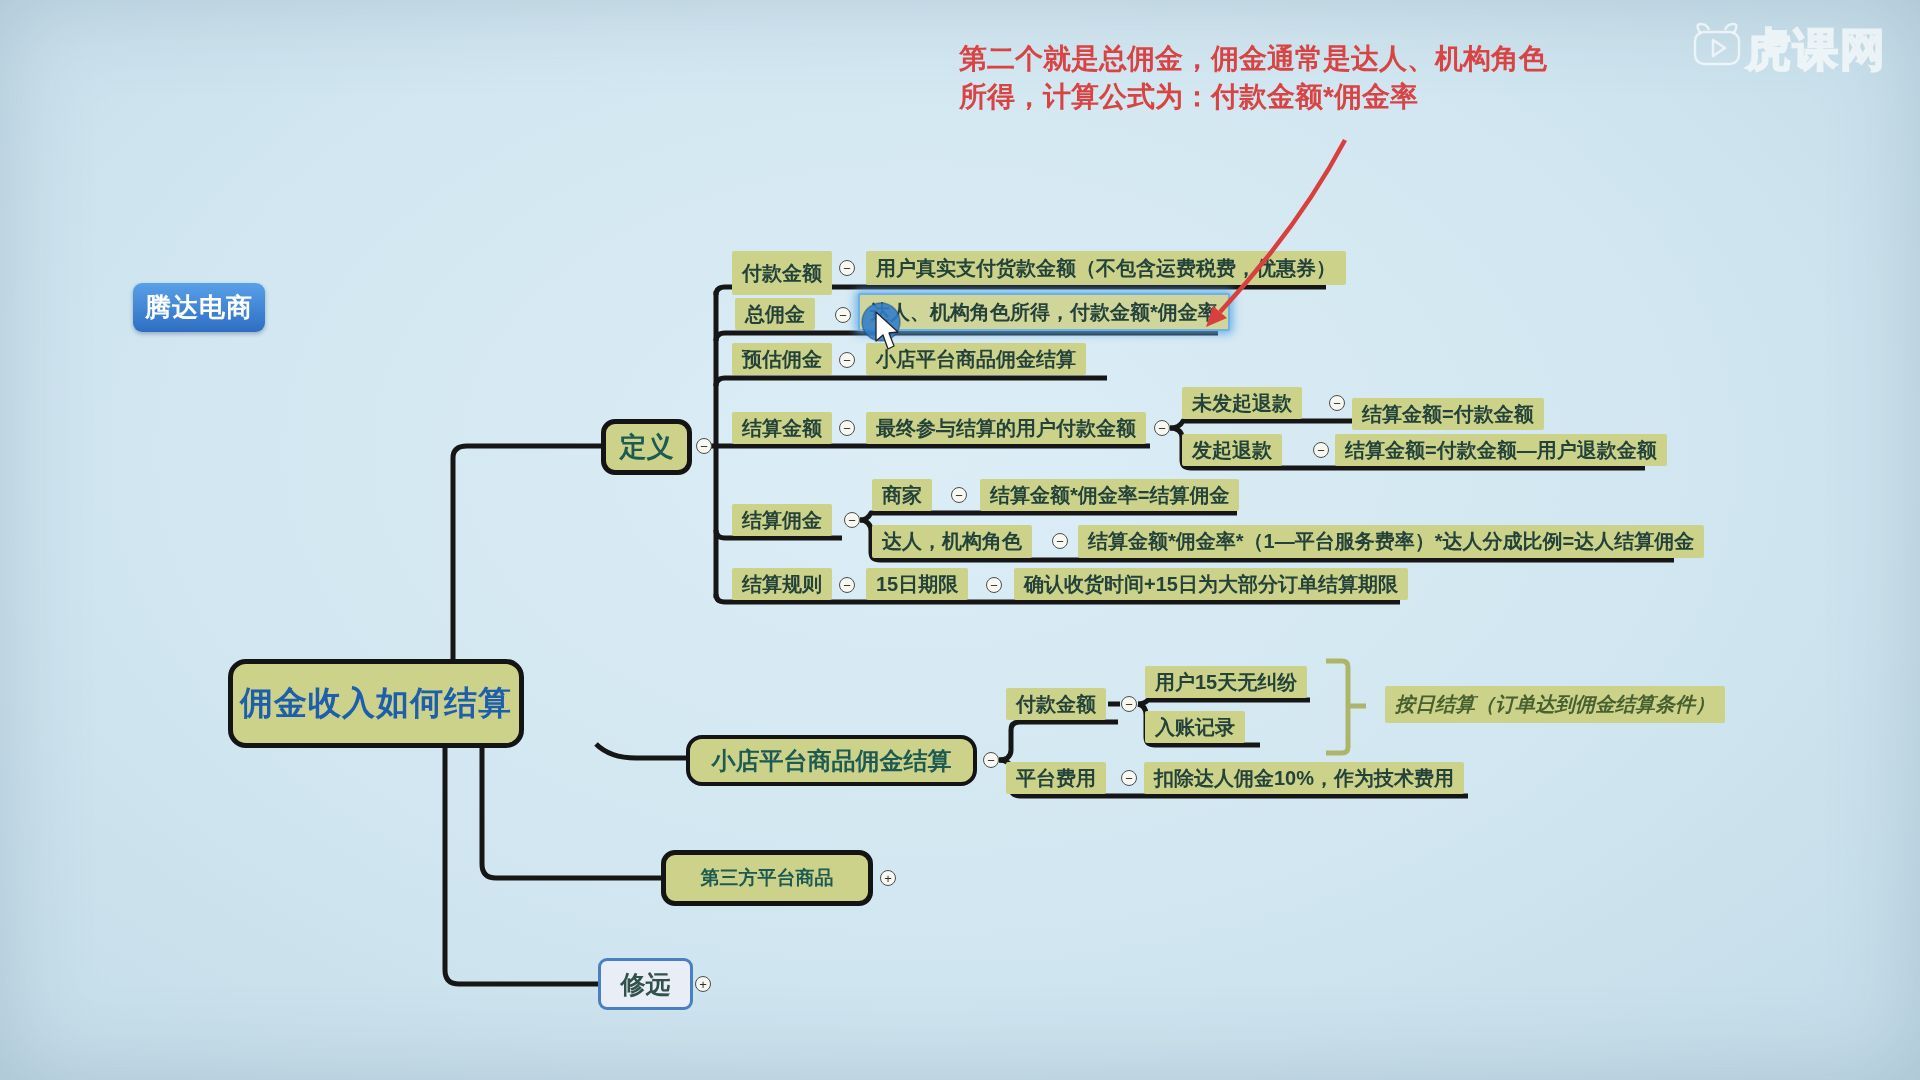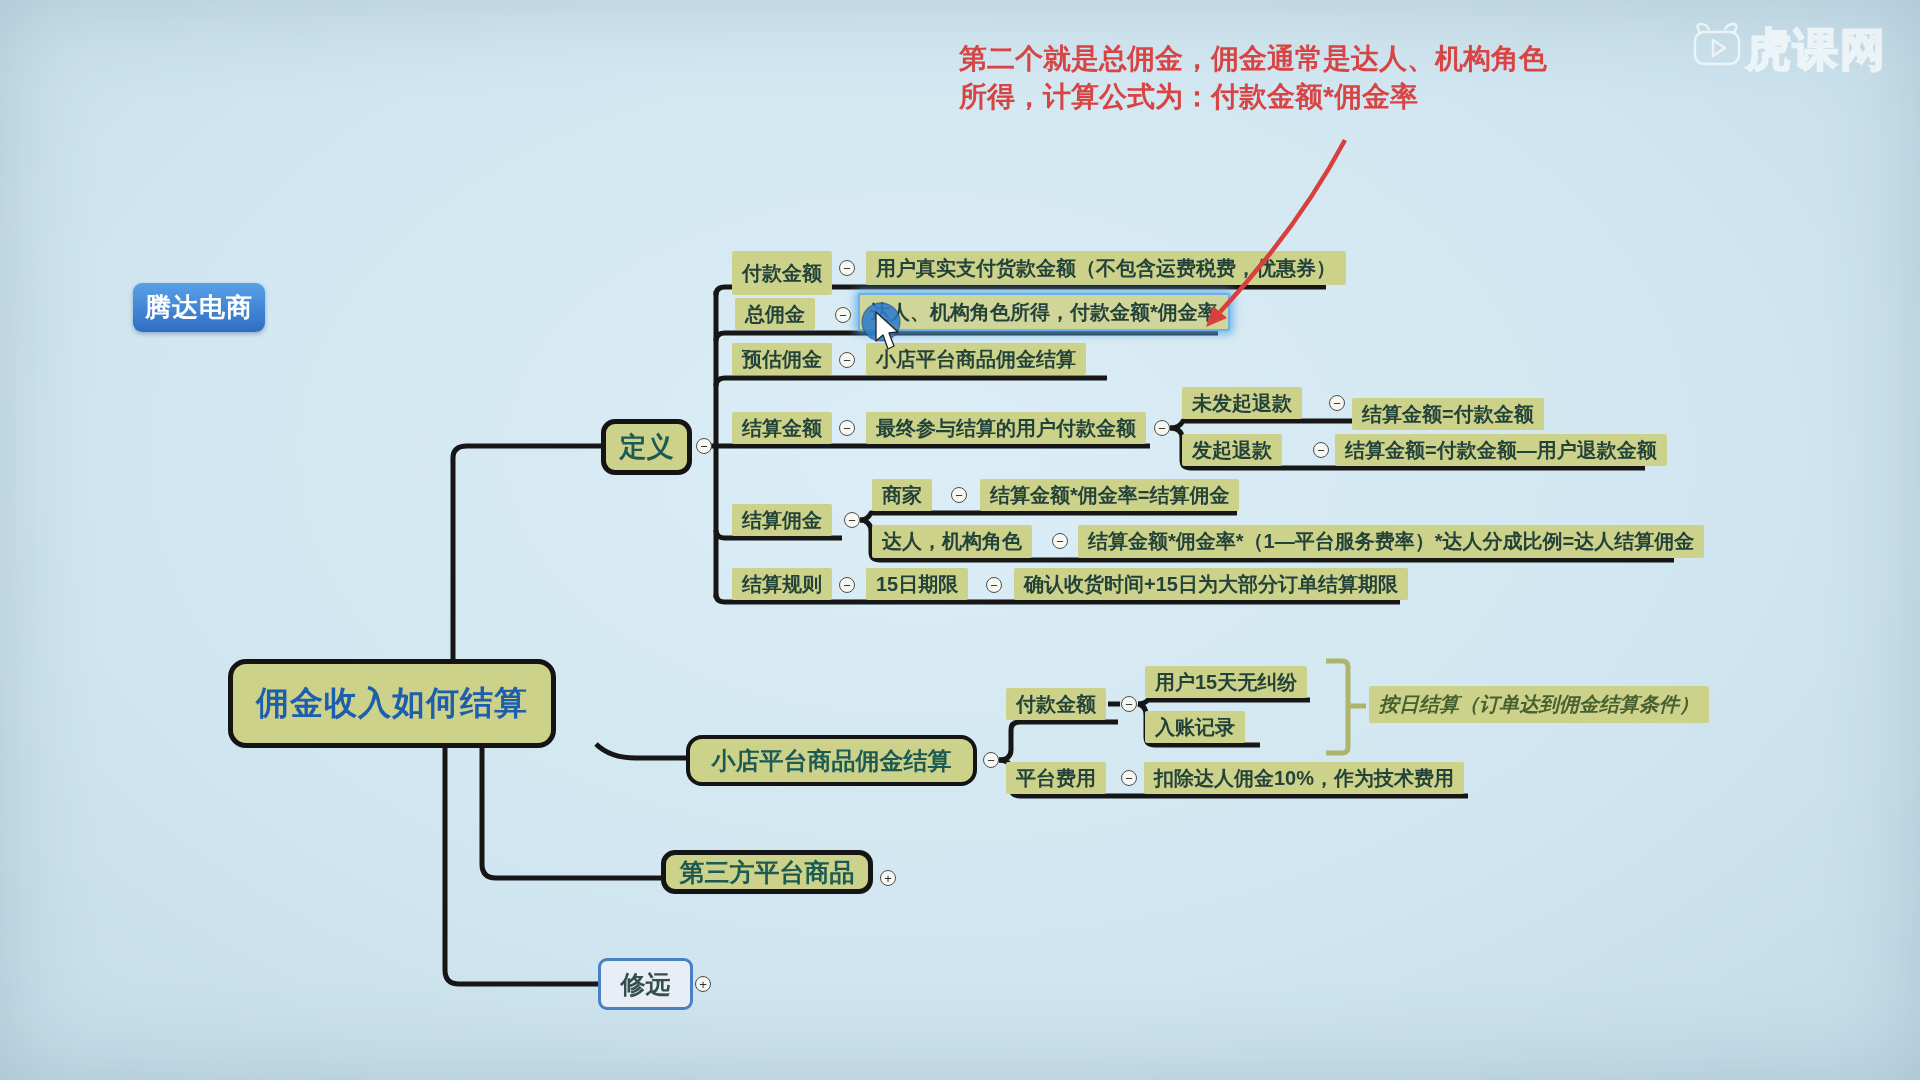--- a/index.html
+++ b/index.html
@@ -26,21 +26,21 @@
     box-sizing:border-box;font-weight:400;cursor:pointer;}
   #badge{position:absolute;z-index:4;left:133px;top:283px;width:132px;height:49px;
     display:flex;align-items:center;justify-content:center;border-radius:9px;
     background:linear-gradient(#58a0e8,#2e6ec2);color:#fff;font-size:26px;font-weight:700;
     letter-spacing:1px;box-shadow:0 2px 4px rgba(30,60,110,.35);}
   #annotation{position:absolute;z-index:6;left:959px;top:40px;color:#d84343;
     font-size:28px;font-weight:600;line-height:38px;white-space:nowrap;}
   #watermark{position:absolute;z-index:7;left:1688px;top:12px;display:flex;align-items:center;opacity:.8;}
   #watermark .wm-text{font-size:45px;font-weight:700;color:transparent;
     -webkit-text-stroke:2px rgba(255,255,255,.85);letter-spacing:2px;margin-top:8px;}
-  .summary-leaf{font-style:italic;color:#47602f;height:37px;font-size:20px;}
+  .summary-leaf{font-style:italic;color:#47602f;height:37px;font-size:20px;margin-left:16px;}
 </style>
 </head>
 <body>
 
 <div id="canvas">
 
   <svg id="connector-layer" class="layer">
     <g fill="none" stroke="#161616" stroke-width="5" stroke-linejoin="round">
       <path d="M 453,661 V 458 Q 453,446 467,446 H 601"></path>
       <path d="M 698,446 H 1150"></path>
@@ -81,24 +81,24 @@
       <g fill="none" stroke="rgba(255,255,255,0.85)" stroke-width="2.4" stroke-linejoin="round">
         <rect x="7" y="12" width="44" height="32" rx="9"></rect>
         <path d="M 13,14 Q 6,4 13,4 Q 19,4 21,10"></path>
         <path d="M 45,14 Q 52,4 45,4 Q 39,4 37,10"></path>
         <path d="M 25,20 L 37,28 L 25,36 Z"></path>
       </g>
     </svg>
     <span class="wm-text">虎课网</span>
   </div>
 
-  <div id="root-topic" class="topic" style="left:228px;top:659px;width:328px;height:89px">佣金收入如何结算</div>
+  <div id="root-topic" class="topic" style="left:228px;top:659px;width:296px;height:89px">佣金收入如何结算</div>
   <div class="topic" style="left:601px;top:419px;width:91px;height:56px;font-size:27px">定义</div>
   <div class="topic" style="left:686px;top:735px;width:291px;height:51px;font-size:24px;border-width:4px;border-radius:16px">小店平台商品佣金结算</div>
-  <div class="topic" style="left:661px;top:850px;width:212px;height:44px;font-size:25px">第三方平台商品</div>
+  <div class="topic" style="left:661px;top:850px;width:212px;height:56px;font-size:19px">第三方平台商品</div>
   <div id="topic-xiuyuan" class="topic" style="left:598px;top:958px;width:95px;height:52px;font-size:25px">修远</div>
 
   <div class="leaf" style="left:732px;top:251px;height:44px">付款金额</div>
   <div class="leaf" style="left:866px;top:251px;height:34px">用户真实支付货款金额（不包含运费税费，优惠券）</div>
 
   <div class="leaf" style="left:735px;top:298px">总佣金</div>
   <div class="leaf sel" style="left:858px;top:293px">达人、机构角色所得，付款金额*佣金率</div>
 
   <div class="leaf" style="left:732px;top:343px">预估佣金</div>
   <div class="leaf" style="left:866px;top:343px">小店平台商品佣金结算</div>

